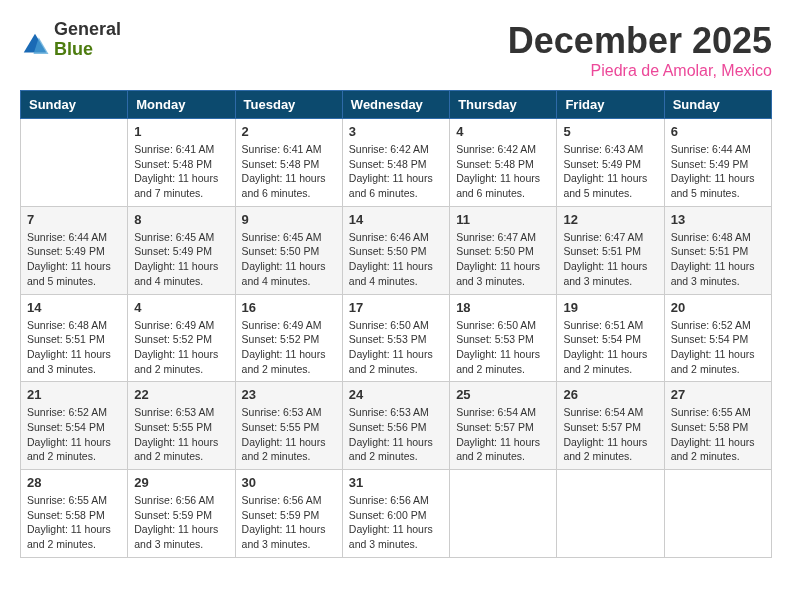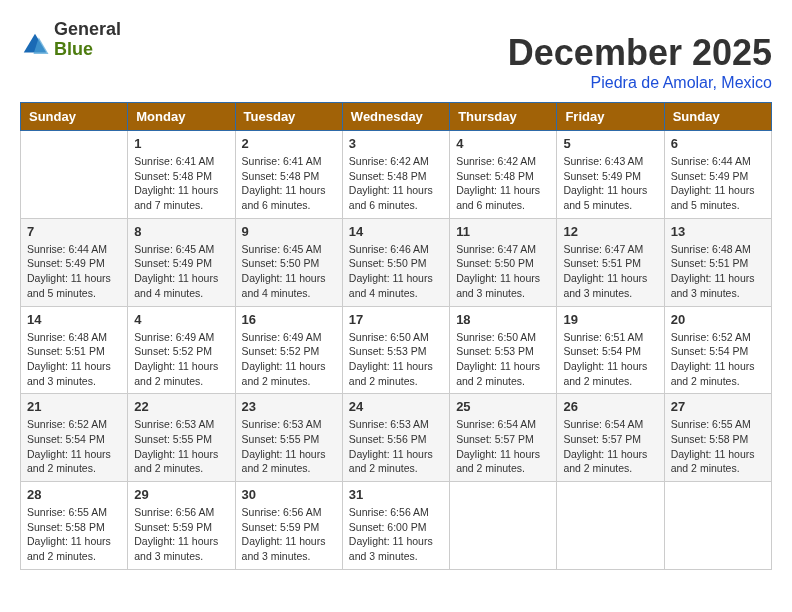--- a/index.html
+++ b/index.html
@@ -34,25 +34,24 @@
       width: 30px;
       height: 30px;
     }
     .title-block {
       text-align: right;
     }
     .month-title {
       font-size: 36px;
       font-weight: bold;
       color: #333;
-      margin-top: 12px;
     }
     .location {
       font-size: 16px;
-      color: #1d4ed8;
+      color: #ec4899;
     }
     .calendar {
       width: 100%;
       border-collapse: collapse;
       border: 1px solid #ccc;
     }
     .calendar th {
       background-color: #3a7abf;
       color: #fff;
       text-align: left;
@@ -83,21 +82,21 @@
     .empty-cell {
       background: #f9f9f9;
     }
     tr:nth-child(even) td {
       background-color: #f5f5f5;
     }
     tr:nth-child(odd) td {
       background-color: #ffffff;
     }
     .calendar thead tr th {
-      background-color: #a16207;
+      background-color: #0c4a6e;
     }
   </style>
 </head>
 <body>
 
 <div class="header">
   <div class="logo">
     <svg class="logo-icon" viewBox="0 0 40 40">
       <polygon points="20,5 35,30 5,30" fill="#1a6ab5"></polygon>
       <polygon points="25,10 38,32 18,32" fill="#4a9fd4" opacity="0.7"></polygon>

